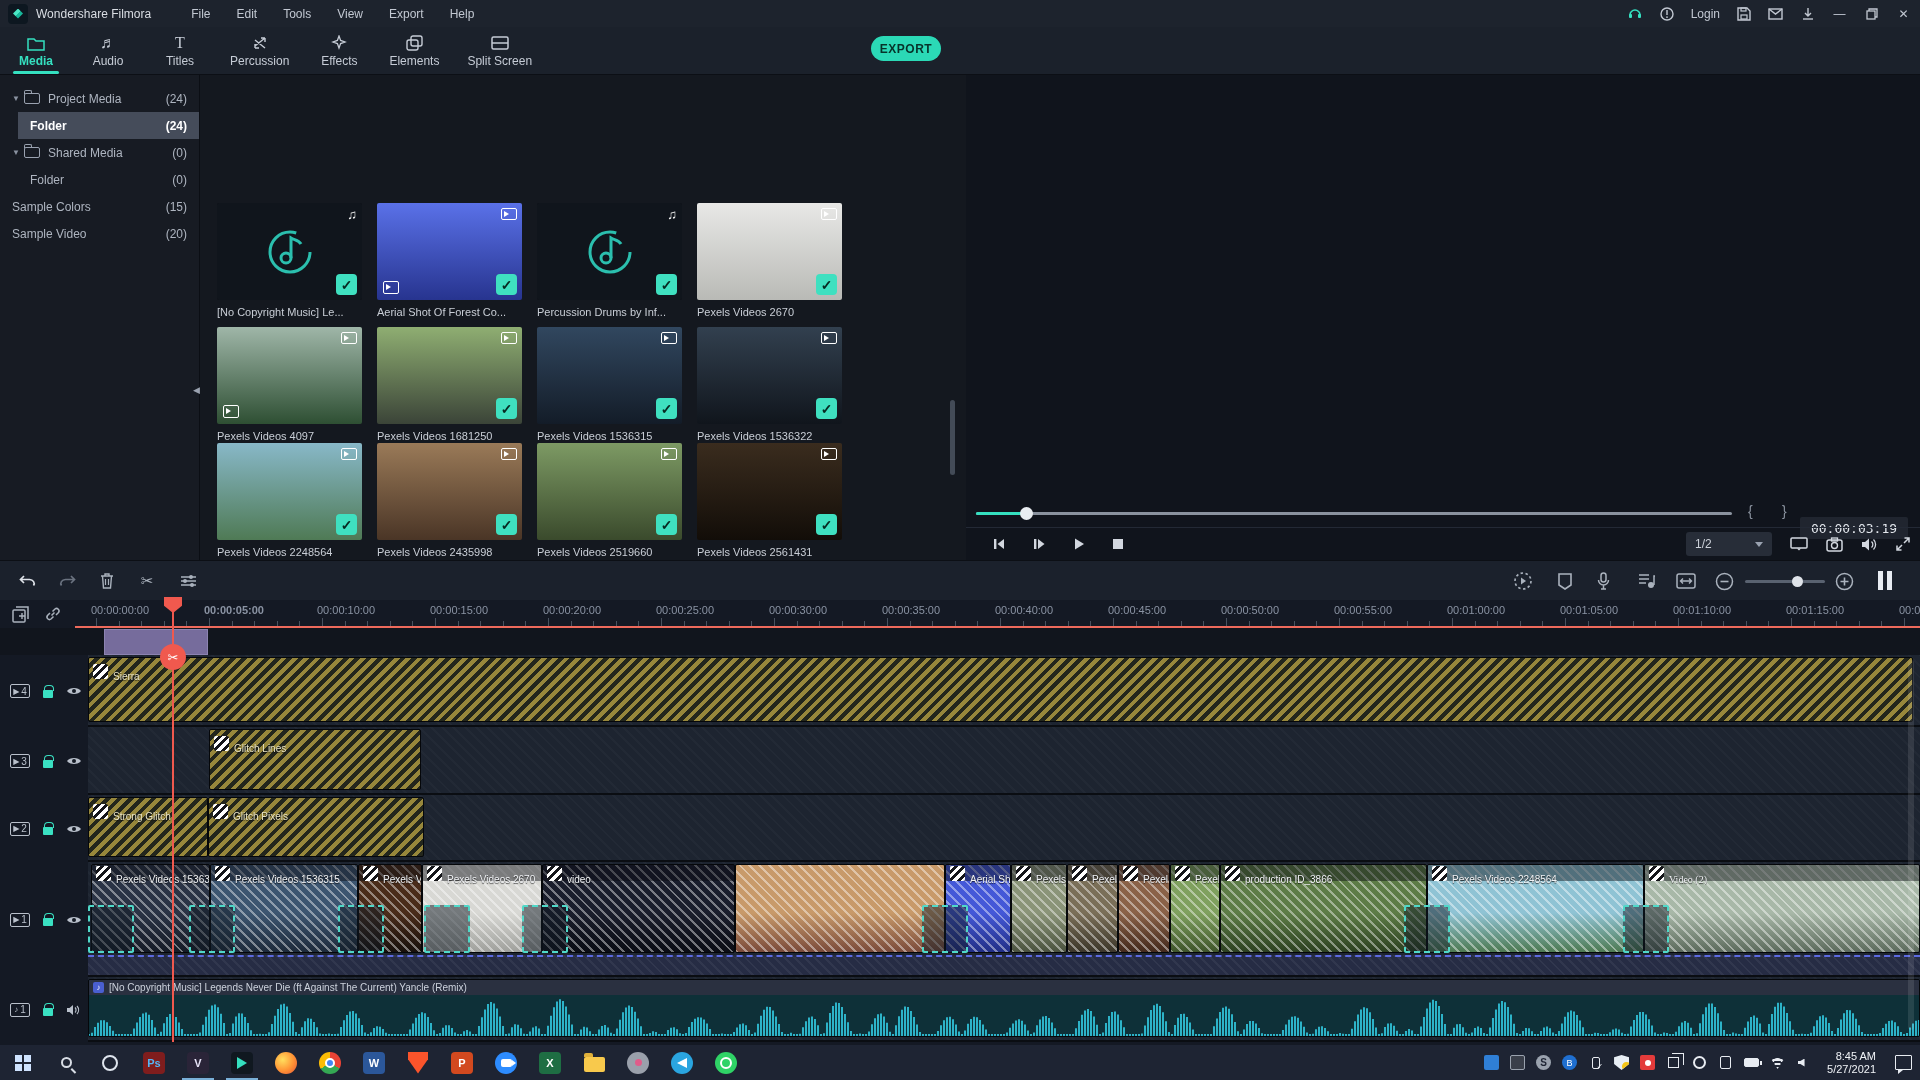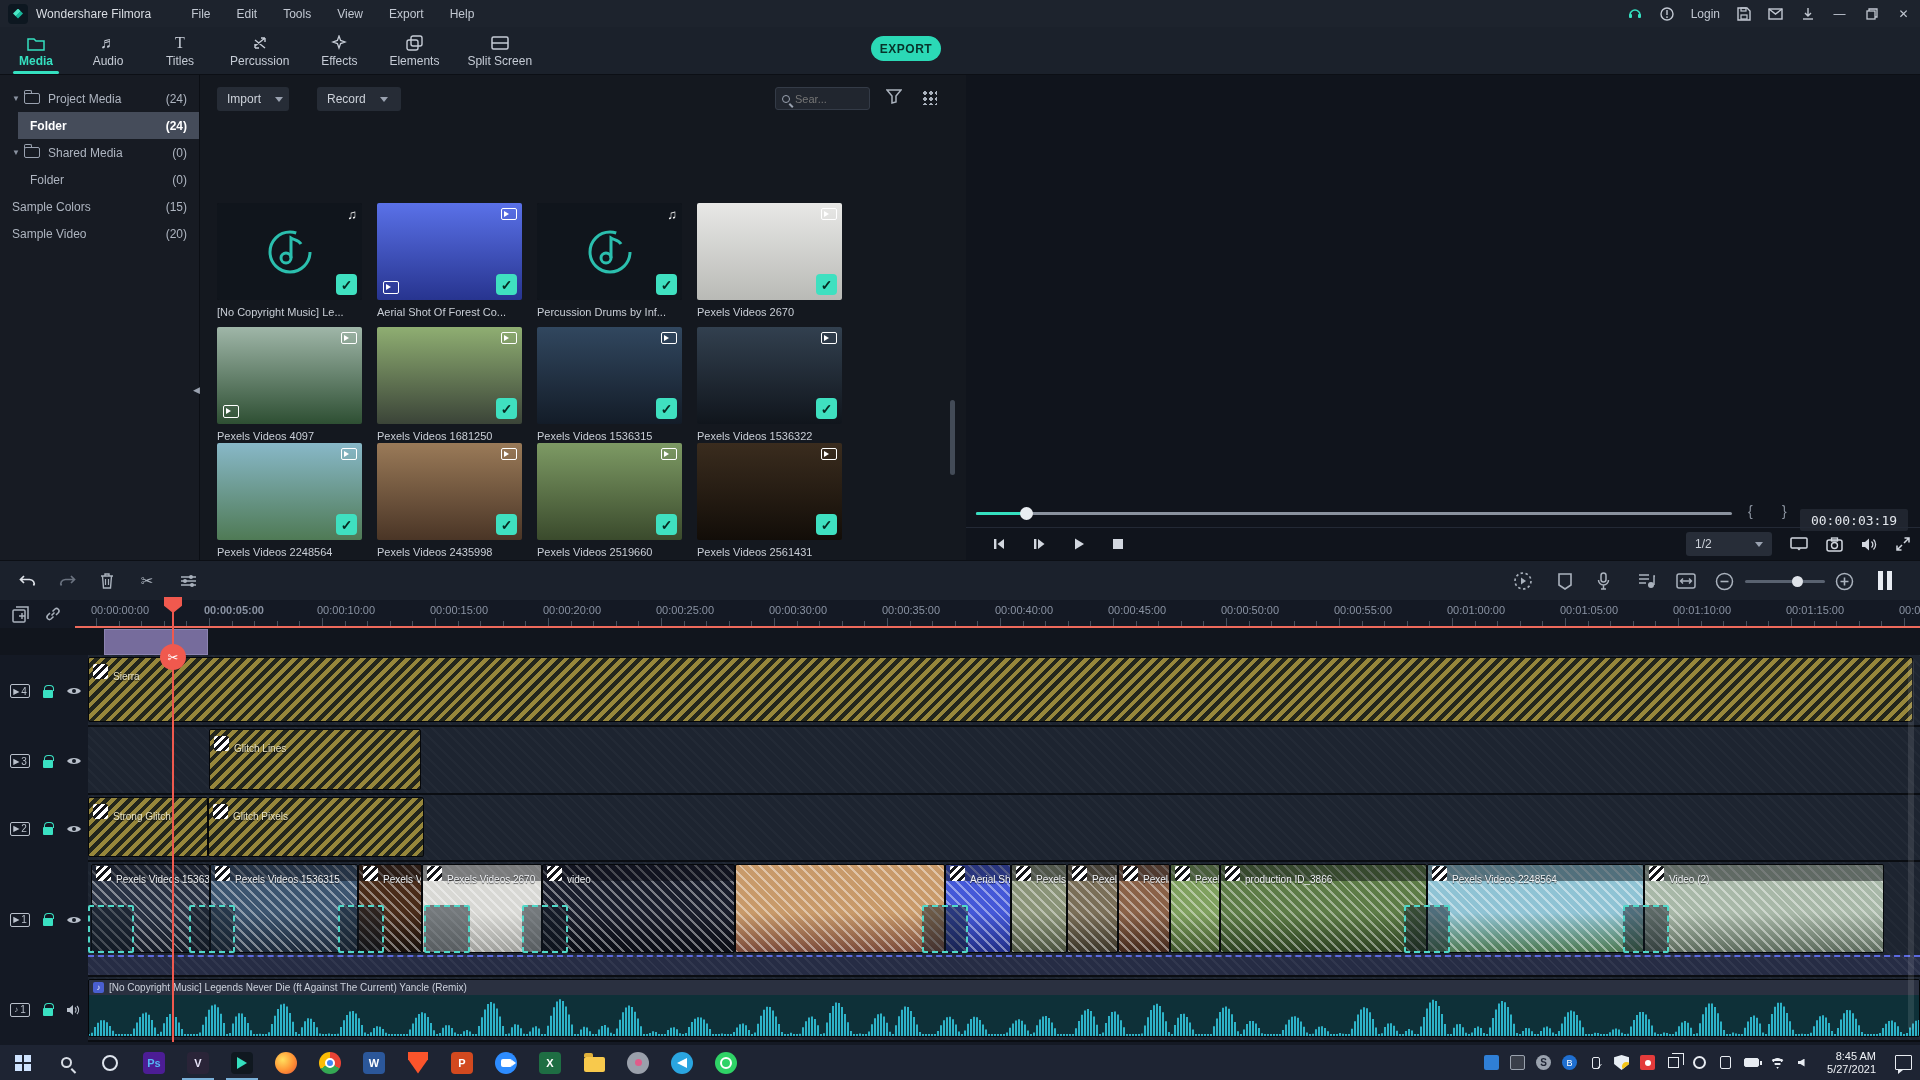--- a/index.html
+++ b/index.html
@@ -107,21 +107,21 @@
   .tline2 { font-size:44px; font-weight:bold; color:#fff; letter-spacing:12px; z-index:4; }
   .tline3 { margin-top:20px; font-size:19px; color:#fff; letter-spacing:7px; z-index:4; }
   #subtitle { position:absolute; left:130px; top:340px; width:700px; text-align:center; font-size:24px;
     color:#d4d8de; letter-spacing:9px; z-index:3; }
 
   #seek-row { position:absolute; left:0; top:424px; width:954px; height:28px; display:flex; align-items:center; }
   #seek-track { position:absolute; left:10px; top:13px; width:756px; height:3px; background:#8a929e; border-radius:2px; }
   #seek-progress { position:absolute; left:0; top:0; height:3px; width:48px; background:#35e0c0; border-radius:2px; }
   #seek-handle { position:absolute; left:44px; top:-5px; width:13px; height:13px; border-radius:50%; background:#e9edf1; }
   .bracket { position:absolute; top:4px; font-size:14px; color:#8a929e; }
-  #timecode-box { position:absolute; right:12px; top:10px; width:108px; height:22px; background:#20252f; border-radius:2px;
+  #timecode-box { position:absolute; right:12px; top:18px; width:108px; height:22px; background:#20252f; border-radius:2px;
     display:flex; align-items:center; justify-content:center; font-family:"DejaVu Sans Mono",monospace; font-size:13px; color:#e3e7ed; }
   #controls-row { position:absolute; left:0; top:452px; width:954px; height:33px; border-top:1px solid #232935;
     display:flex; align-items:center; }
   .ctl { margin-left:26px; color:#d2d7df; display:flex; align-items:center; }
   #ctl-right { position:absolute; right:10px; display:flex; align-items:center; gap:18px; }
   #page-box { width:86px; height:24px; background:#272d38; border-radius:3px; display:flex; align-items:center;
     justify-content:space-between; padding:0 9px; font-size:12px; color:#cdd2da; cursor:pointer; }
 
   
   #tl-toolbar { position:absolute; left:0; top:560px; width:1920px; height:40px; background:#1b212c; border-top:1px solid #0c0f15; }
@@ -371,40 +371,20 @@
         <div class="side-item">
           <span class="slabel">Sample Colors</span>
           <span class="scount">(15)</span>
         </div>
         <div class="side-item">
           <span class="slabel">Sample Video</span>
           <span class="scount">(20)</span>
         </div>
       </div>
     <div id="collapse-arrow">◀</div>
-    <div id="media-toolbar">
-      <div class="drop-btn" id="import-btn">
-        <span>Import</span>
-          <span class="caret"></span>
-      </div>
-      <div class="drop-btn" id="record-btn">
-        <span>Record</span>
-          <span class="caret"></span>
-      </div>
-      <div id="search-box">
-        <span class="mag"></span>
-        <input type="text" placeholder="Sear..." style="">
-      </div>
-      <div id="filter-ico">
-        <svg width="16" height="15" viewBox="0 0 16 15">
-            <path d="M1 1h14L10 7v6l-4 1V7z" fill="none" stroke="#aab2bd" stroke-width="1.5"></path>
-          </svg>
-      </div>
-      <div id="grid-ico"></div>
-    </div>
     <div id="media-grid">
         <div class="mitem" style="left: 17px; top: 84px;">
           <div class="mthumb">
             <div class="music-art">
               <svg width="52" height="52" viewBox="0 0 52 52">
                 <circle cx="26" cy="26" r="20" fill="none" stroke="#2bbfae" stroke-width="3" stroke-dasharray="100 26"></circle>
                 <circle cx="22" cy="32" r="5" fill="none" stroke="#2bbfae" stroke-width="3"></circle>
                 <path d="M27 32V12c3 2 8 2 10 6" fill="none" stroke="#2bbfae" stroke-width="3"></path>
               </svg>
             </div>
@@ -925,21 +905,21 @@
               <span class="clip-label">production ID_3866</span>
             </div>
           </div>
           <div class="clip videoclip" style="left: 1339px; width: 217px; background: linear-gradient(rgb(143, 195, 212) 0px, rgb(143, 195, 212) 55%, rgb(78, 122, 82));">
             <div class="hatch"></div>
             <div class="clip-head">
               <span class="stripe-ico"></span>
               <span class="clip-label">Pexels Videos 2248564</span>
             </div>
           </div>
-          <div class="clip videoclip" style="left: 1556px; width: 240px; background: linear-gradient(rgb(168, 184, 168) 0px, rgb(168, 184, 168) 55%, rgb(92, 106, 92));">
+          <div class="clip videoclip" style="left: 1556px; width: 276px; background: linear-gradient(rgb(168, 184, 168) 0px, rgb(168, 184, 168) 55%, rgb(92, 106, 92)); font-family: Liberation Serif, serif;">
             <div class="hatch"></div>
             <div class="clip-head">
               <span class="stripe-ico"></span>
               <span class="clip-label">Video (2)</span>
             </div>
           </div>
           <div id="audio-sub"></div>
           <div class="kf-box" style="left: 0px;"></div>
           <div class="kf-box" style="left: 101px;"></div>
           <div class="kf-box" style="left: 250px;"></div>
@@ -988,21 +968,21 @@
       <div class="tb-app">
         <span class="ic-start"></span>
       </div>
       <div class="tb-app">
         <span class="ic-search"></span>
       </div>
       <div class="tb-app">
         <span class="ic-cortana"></span>
       </div>
       <div class="tb-app">
-        <span class="sq" style="background:#4c1d95;color:#55b5f5">Ps</span>
+        <span class="sq" style="background:#7f1d1d;color:#55b5f5">Ps</span>
       </div>
       <div class="tb-app open">
         <span class="sq" style="background:#2a2438;color:#e8e4f8">V</span>
       </div>
       <div class="tb-app open">
         <span class="sq" style="background:#101820">
           <span style="width:0;height:0;border-left:10px solid #35e0c0;border-top:6px solid transparent;border-bottom:6px solid transparent"></span>
         </span>
       </div>
       <div class="tb-app">

